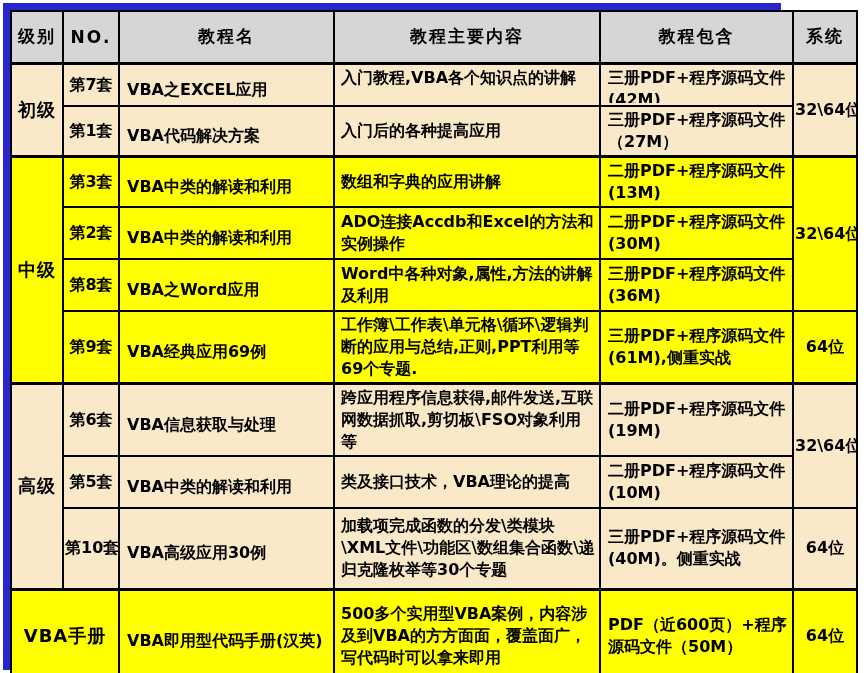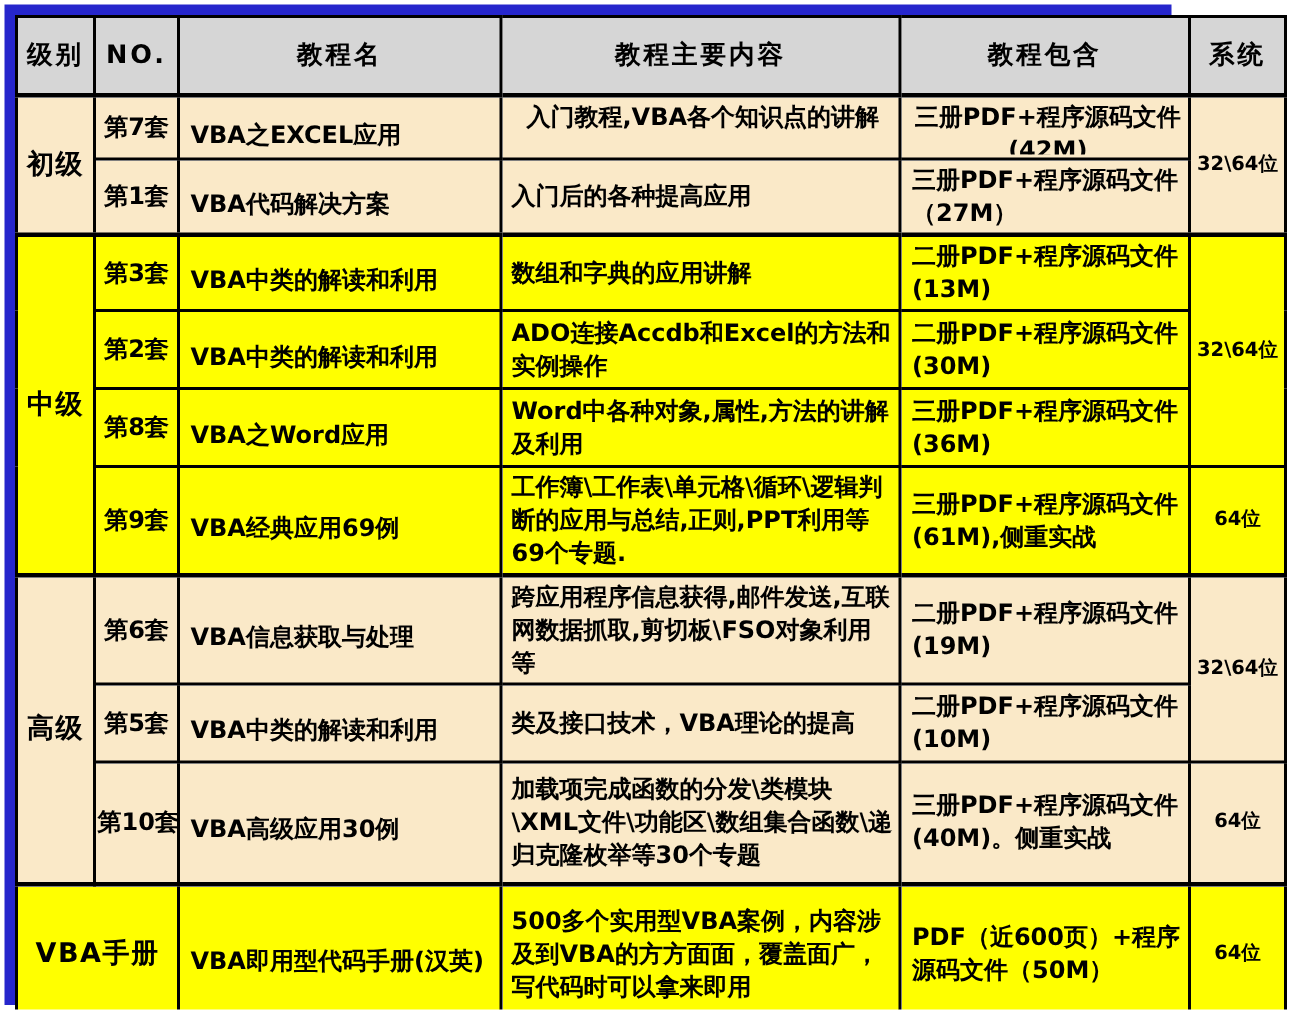--- a/index.html
+++ b/index.html
@@ -50,26 +50,26 @@
   thead th{border-bottom:3px solid var(--grid_black);}
   .sep-top td{border-top:3px solid var(--grid_black);}
   td{font-size:16px;line-height:22px;}
   td.level{
     text-align:center;font-size:18px;letter-spacing:1px;
   }
   td.no{text-align:center;font-size:16px;white-space:nowrap;}
   td.name{text-align:left;padding:12px 4px 2px 7px;font-size:16px;}
   td.content{text-align:left;padding:2px 3px 2px 6px;}
   td.includes{text-align:left;padding:2px 3px 2px 7px;}
-  td.system{text-align:center;font-size:13px;white-space:nowrap;}
+  td.system{text-align:center;font-size:16px;white-space:nowrap;}
   .bg-cream{background:var(--beginner_bg);margin-left:33px;}
   .bg-yellow{background:var(--intermediate_bg);}
   
   .clip{height:36px;overflow:hidden;display:block;}
-  td.v-top{vertical-align:top;text-align:center;}
+  td.v-top{vertical-align:top;}
   
   tr.h40 td{height:40px;}
   tr.h38 td{height:38px;}
   tr.h50 td{height:50px;}
   tr.h52 td{height:52px;}
   tr.h72 td{height:72px;}
   tr.h70 td{height:70px;}
   tr.h82 td{height:82px;}
   tr.h92 td{height:92px;}
 </style>

